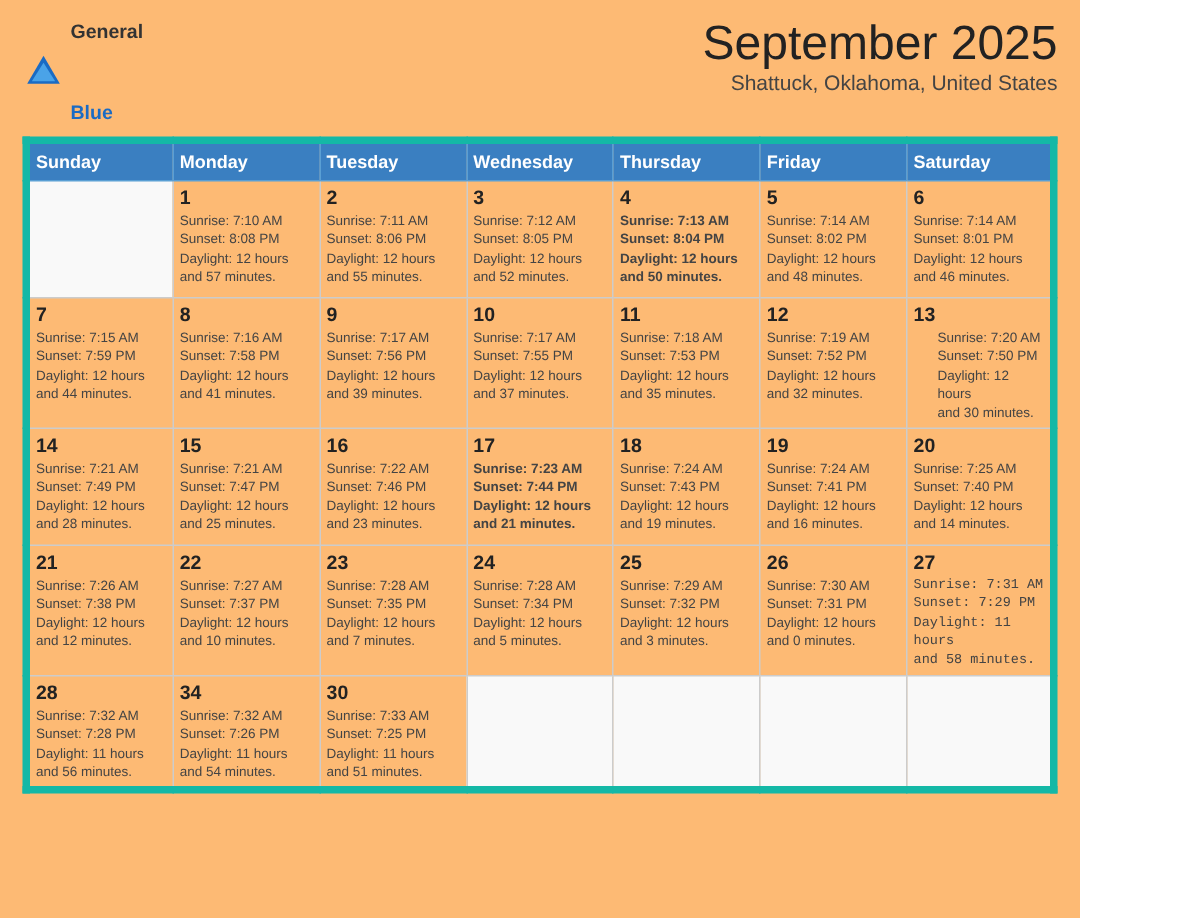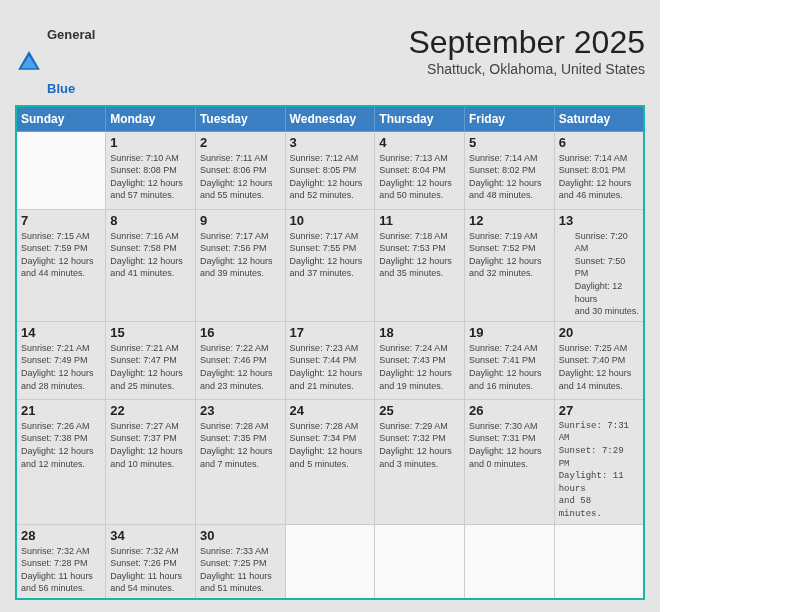--- a/index.html
+++ b/index.html
@@ -4,24 +4,24 @@
   <style>
     * { margin: 0; padding: 0; box-sizing: border-box; }
     body {
       width: 792px;
       height: 612px;
       background: #fff;
       font-family: Arial, sans-serif;
       overflow: hidden;
     }
     .page {
-      width: 660px;
+      width: 720px;
       height: 612px;
-      background: #e5e5e5;
-      padding: 24px 15px;
+      background: #fdba74;
+      padding: 10px 15px;
     }
     .header {
       display: flex;
       align-items: flex-start;
       justify-content: space-between;
       margin-bottom: 8px;
     }
     .logo {
       display: flex;
       align-items: center;
@@ -49,21 +49,21 @@
       font-weight: normal;
       color: #222;
     }
     .subtitle {
       font-size: 14px;
       color: #444;
     }
     .calendar {
       width: 100%;
       border-collapse: collapse;
-      border: 2px solid #14b8a6;
+      border: 5px solid #14b8a6;
     }
     .calendar th {
       background: #3a7fc1;
       color: #fff;
       font-size: 12px;
       font-weight: bold;
       padding: 5px 4px;
       border: 1px solid #5a9fd4;
       text-align: left;
     }
@@ -147,21 +147,21 @@
           </td>
           <td>
             <span class="day-num">3</span>
             <div class="day-info" style="white-space: pre-line;">Sunrise: 7:12 AM
 Sunset: 8:05 PM
 Daylight: 12 hours
 and 52 minutes.</div>
           </td>
           <td>
             <span class="day-num">4</span>
-            <div class="day-info" style="white-space: pre-line;">Sunrise: 7:13 AM
+            <div class="day-info" style="white-space: pre-line; font-weight: bold;">Sunrise: 7:13 AM
 Sunset: 8:04 PM
 Daylight: 12 hours
 and 50 minutes.</div>
           </td>
           <td>
             <span class="day-num">5</span>
             <div class="day-info" style="white-space: pre-line;">Sunrise: 7:14 AM
 Sunset: 8:02 PM
 Daylight: 12 hours
 and 48 minutes.</div>
@@ -242,21 +242,21 @@
           </td>
           <td>
             <span class="day-num">16</span>
             <div class="day-info" style="white-space: pre-line;">Sunrise: 7:22 AM
 Sunset: 7:46 PM
 Daylight: 12 hours
 and 23 minutes.</div>
           </td>
           <td>
             <span class="day-num">17</span>
-            <div class="day-info" style="white-space: pre-line;">Sunrise: 7:23 AM
+            <div class="day-info" style="white-space: pre-line; font-weight: bold;">Sunrise: 7:23 AM
 Sunset: 7:44 PM
 Daylight: 12 hours
 and 21 minutes.</div>
           </td>
           <td>
             <span class="day-num">18</span>
             <div class="day-info" style="white-space: pre-line;">Sunrise: 7:24 AM
 Sunset: 7:43 PM
 Daylight: 12 hours
 and 19 minutes.</div>

